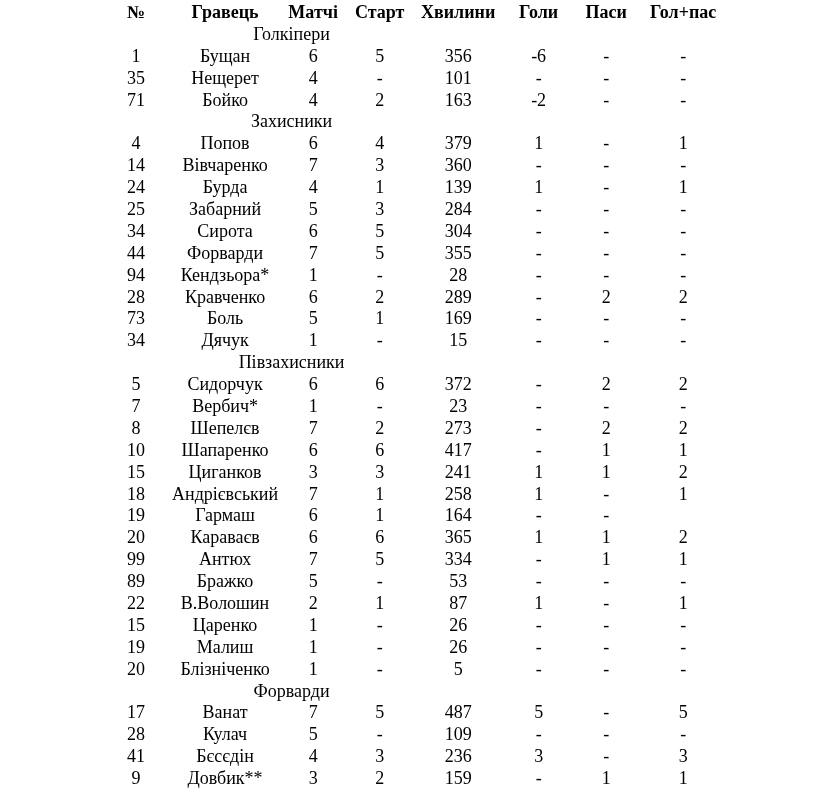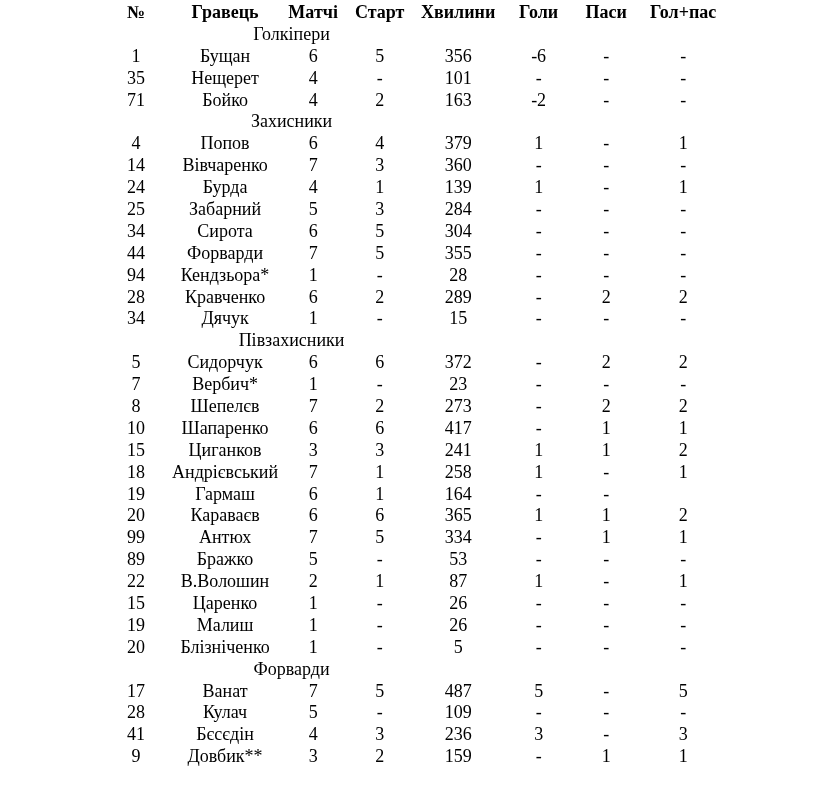--- a/index.html
+++ b/index.html
@@ -196,20 +196,30 @@
         <td>28</td>
         <td>Кравченко</td>
         <td>6</td>
         <td>2</td>
         <td>289</td>
         <td>-</td>
         <td>2</td>
         <td>2</td>
       </tr>
       <tr>
+        <td>73</td>
+        <td>Боль</td>
+        <td>5</td>
+        <td>1</td>
+        <td>169</td>
+        <td>-</td>
+        <td>-</td>
+        <td>-</td>
+      </tr>
+      <tr>
         <td>34</td>
         <td>Дячук</td>
         <td>1</td>
         <td>-</td>
         <td>15</td>
         <td>-</td>
         <td>-</td>
         <td>-</td>
       </tr>
       <tr>

